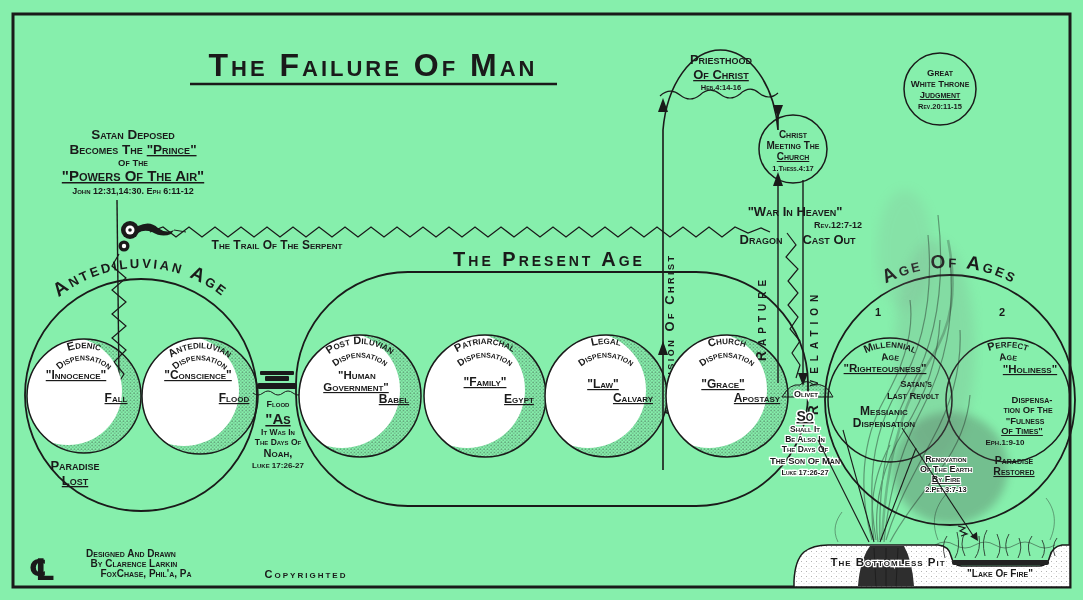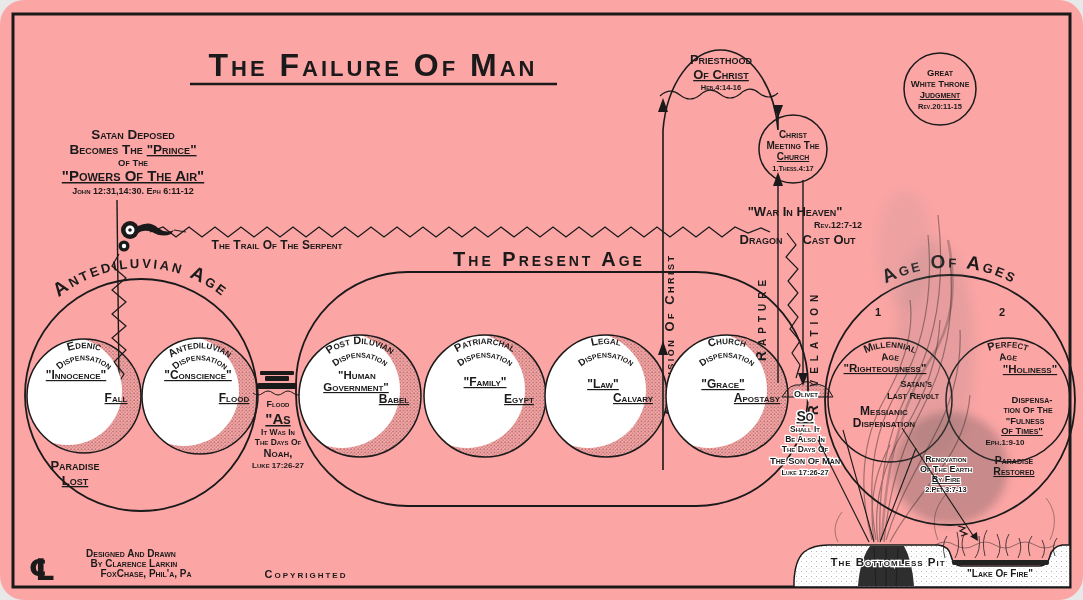--- a/index.html
+++ b/index.html
@@ -1,16 +1,16 @@
 <!DOCTYPE html>
 <html><head>
 <meta charset="utf-8">
 <style>
   html,body{margin:0;padding:0;background:#e8e8e8;}
-  .page{width:1083px;height:600px;background:#fca5a5;position:relative;overflow:hidden;border-radius:24px;}
+  .page{width:1083px;height:600px;background:#86efac;position:relative;overflow:hidden;}
   svg text{font-family:"Liberation Sans","DejaVu Sans",sans-serif;fill:#1a1a1a;font-variant:small-caps;font-weight:700;}
   svg .u{text-decoration:underline;}
   svg .ln{stroke:#1a1a1a;fill:none;}
 </style>
 </head>
 <body>
 
 <div class="page">
 <svg width="1083" height="600" viewBox="0 0 1083 600">
   <defs>

